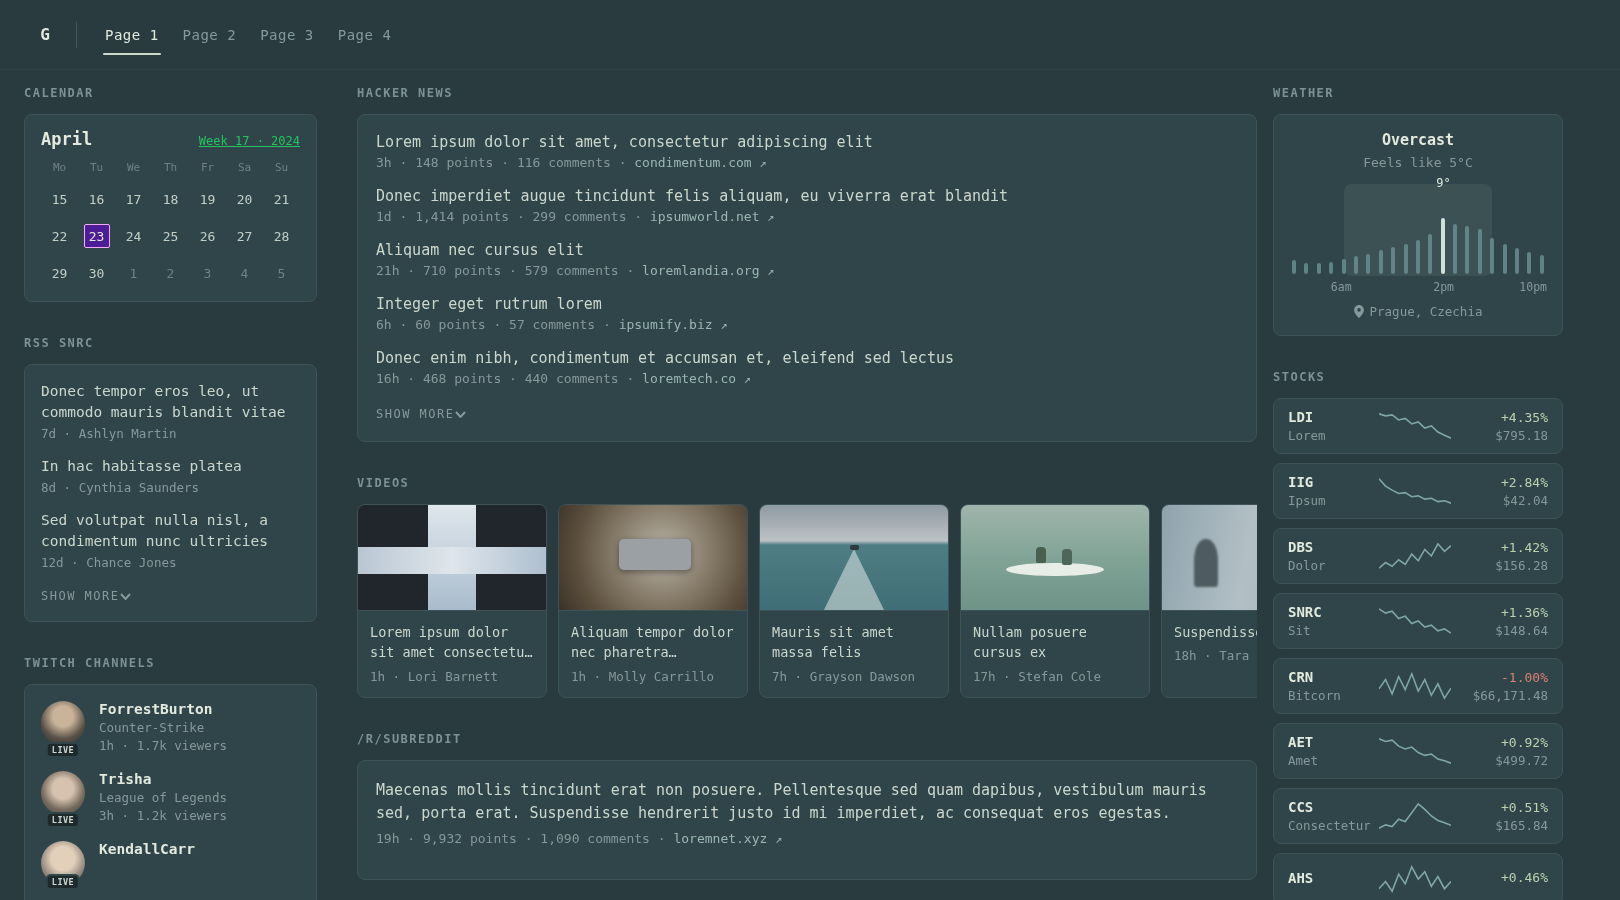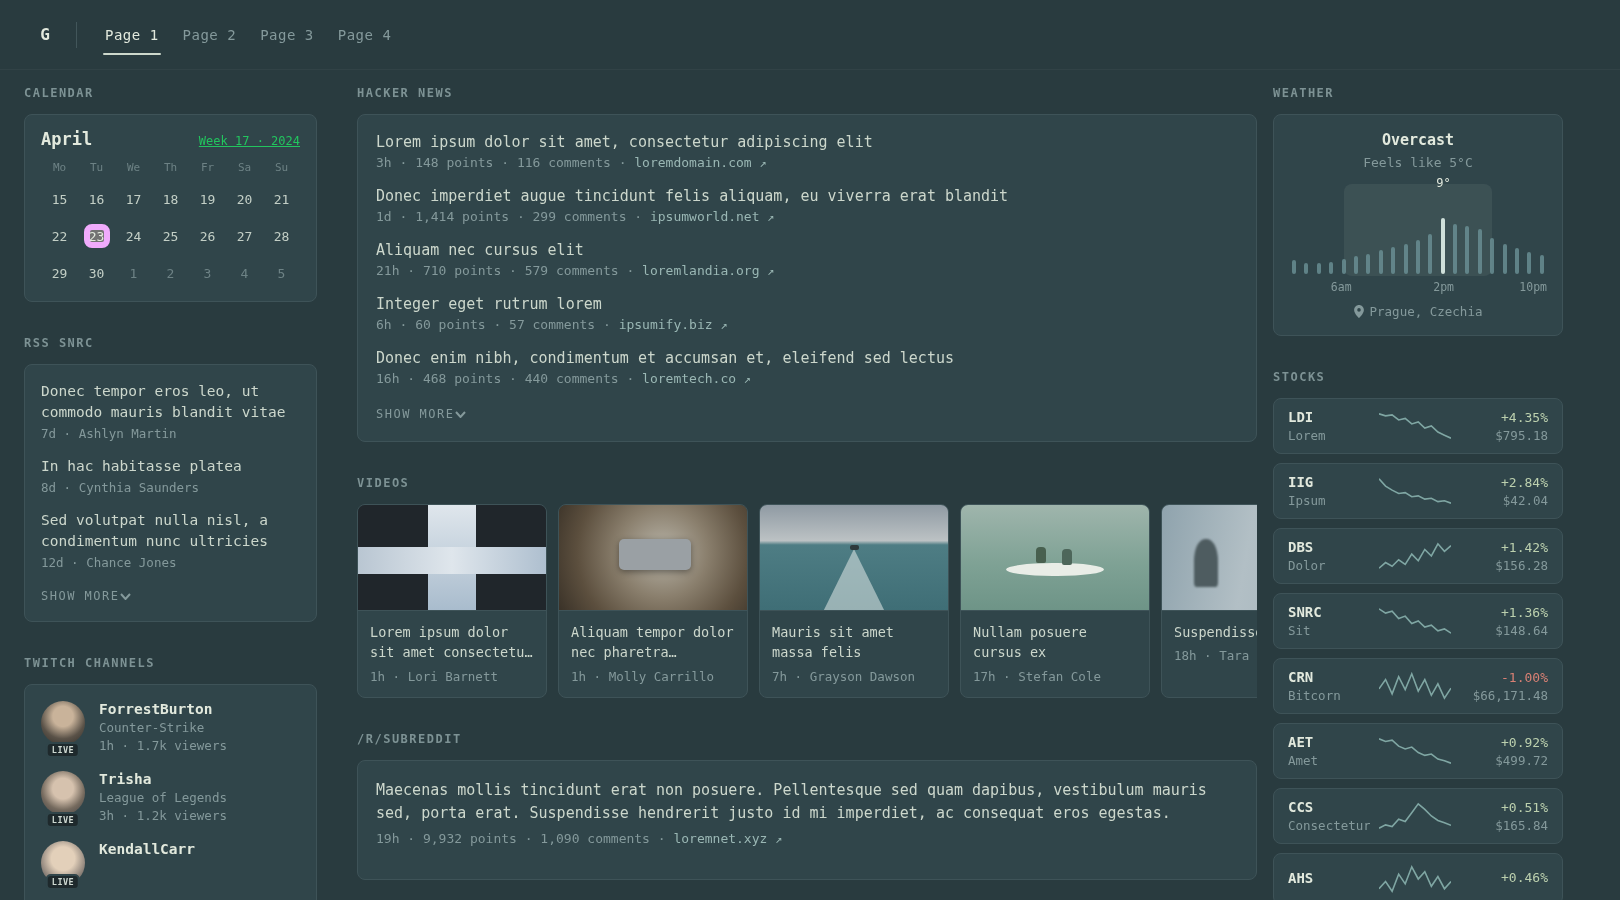--- a/index.html
+++ b/index.html
@@ -65,21 +65,21 @@
   
   .cal-card{padding:14px 16px 16px;}
   .cal-head{display:flex;justify-content:space-between;align-items:baseline;margin-bottom:12px;}
   .cal-month{font-size:17px;color:var(--text-bright);font-weight:bold;}
   .cal-week{font-size:12px;color:#22c55e;text-decoration:underline;}
   .cal-grid{display:grid;grid-template-columns:repeat(7,1fr);row-gap:13px;justify-items:center;align-items:center;}
   .cal-wd{font-size:11px;color:var(--dimmer);}
   .cal-day{font-size:13px;color:#c3cfc6;width:26px;height:24px;display:flex;align-items:center;justify-content:center;}
   .cal-day.dimday{color:var(--dimmer);}
   .cal-day.current{
-    background:#737373;border:6px solid #f0abfc;border-radius:8px;color:var(--text-bright);
+    background:#4c1d95;border:1px solid #f0abfc;border-radius:2px;color:var(--text-bright);
   }
   
   .list-card{padding:16px;}
   .feed-item{margin-bottom:15px;cursor:pointer;}
   .feed-title{font-size:14.5px;line-height:1.45;color:var(--text);}
   .feed-meta{font-size:12.5px;color:var(--dim);margin-top:3px;}
   .show-more{
     background:none;border:none;cursor:pointer;font-family:inherit;
     font-size:12px;letter-spacing:1.5px;color:var(--dim);
     display:inline-flex;align-items:center;gap:0;padding:2px 0;margin-top:2px;
@@ -284,21 +284,21 @@
 
   <div class="col-mid">
 
     <div class="section">
       <div class="section-header">HACKER NEWS</div>
       <div class="card hn-card">
         <div class="hn-item">
           <div class="hn-title">Lorem ipsum dolor sit amet, consectetur adipiscing elit</div>
           <div class="hn-meta">
             <span>3h · 148 points · 116 comments ·</span>
-            <a class="domain"><span>loremdomain.com</span> <span class="ext">↗</span></a>
+            <a class="domain"><span>condimentum.com</span> <span class="ext">↗</span></a>
           </div>
         </div>
         <div class="hn-item">
           <div class="hn-title">Donec imperdiet augue tincidunt felis aliquam, eu viverra erat blandit</div>
           <div class="hn-meta">
             <span>1d · 1,414 points · 299 comments ·</span>
             <a class="domain"><span>ipsumworld.net</span> <span class="ext">↗</span></a>
           </div>
         </div>
         <div class="hn-item">

